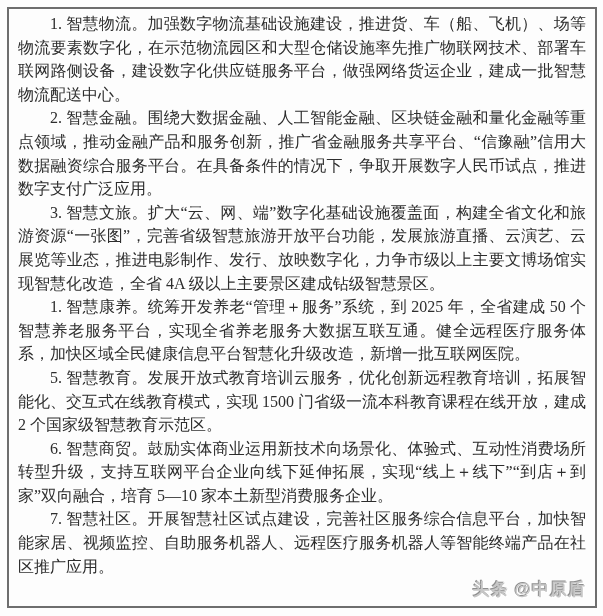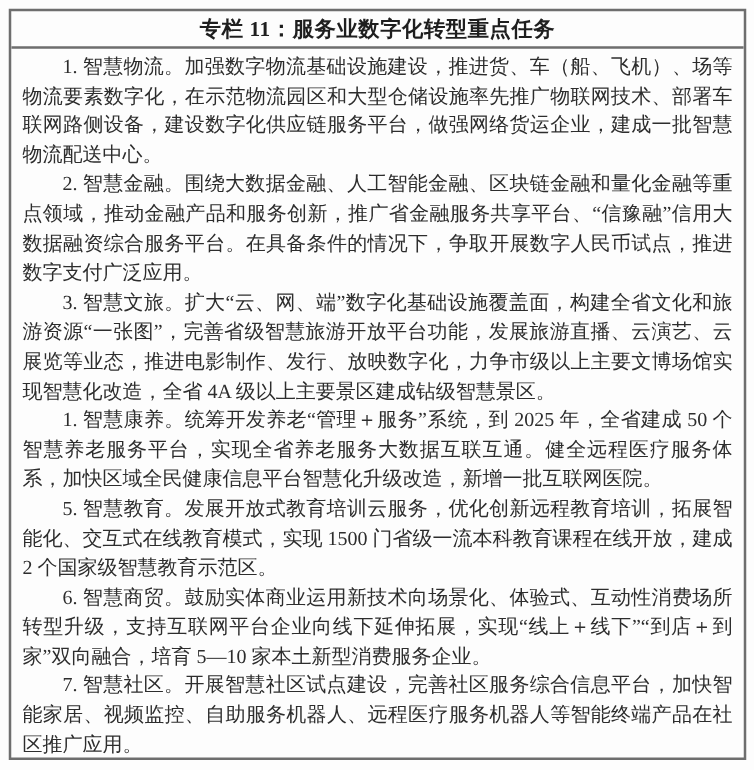--- a/index.html
+++ b/index.html
@@ -57,23 +57,23 @@
     font-size: 17px;
     letter-spacing: 1px;
     color: #c6c6c6;
     text-shadow: -1px -1px 0 #8f8f8f, 1px 1px 0 #ffffff;
   }
 </style>
 </head>
 <body>
 
 <div class="panel">
-  <div class="panel-title">专栏 11：服务业数字化转型重点任务</div>
   <div class="panel-body">
       <p class="para">1. 智慧物流。加强数字物流基础设施建设，推进货、车（船、飞机）、场等物流要素数字化，在示范物流园区和大型仓储设施率先推广物联网技术、部署车联网路侧设备，建设数字化供应链服务平台，做强网络货运企业，建成一批智慧物流配送中心。</p>
       <p class="para">2. 智慧金融。围绕大数据金融、人工智能金融、区块链金融和量化金融等重点领域，推动金融产品和服务创新，推广省金融服务共享平台、“信豫融”信用大数据融资综合服务平台。在具备条件的情况下，争取开展数字人民币试点，推进数字支付广泛应用。</p>
       <p class="para">3. 智慧文旅。扩大“云、网、端”数字化基础设施覆盖面，构建全省文化和旅游资源“一张图”，完善省级智慧旅游开放平台功能，发展旅游直播、云演艺、云展览等业态，推进电影制作、发行、放映数字化，力争市级以上主要文博场馆实现智慧化改造，全省 4A 级以上主要景区建成钻级智慧景区。</p>
       <p class="para">1. 智慧康养。统筹开发养老“管理＋服务”系统，到 2025 年，全省建成 50 个智慧养老服务平台，实现全省养老服务大数据互联互通。健全远程医疗服务体系，加快区域全民健康信息平台智慧化升级改造，新增一批互联网医院。</p>
       <p class="para">5. 智慧教育。发展开放式教育培训云服务，优化创新远程教育培训，拓展智能化、交互式在线教育模式，实现 1500 门省级一流本科教育课程在线开放，建成 2 个国家级智慧教育示范区。</p>
       <p class="para">6. 智慧商贸。鼓励实体商业运用新技术向场景化、体验式、互动性消费场所转型升级，支持互联网平台企业向线下延伸拓展，实现“线上＋线下”“到店＋到家”双向融合，培育 5—10 家本土新型消费服务企业。</p>
       <p class="para">7. 智慧社区。开展智慧社区试点建设，完善社区服务综合信息平台，加快智能家居、视频监控、自助服务机器人、远程医疗服务机器人等智能终端产品在社区推广应用。</p>
     </div>
+  <div class="watermark">头条 @中原盾</div>
 </div>
 
 </body></html>

